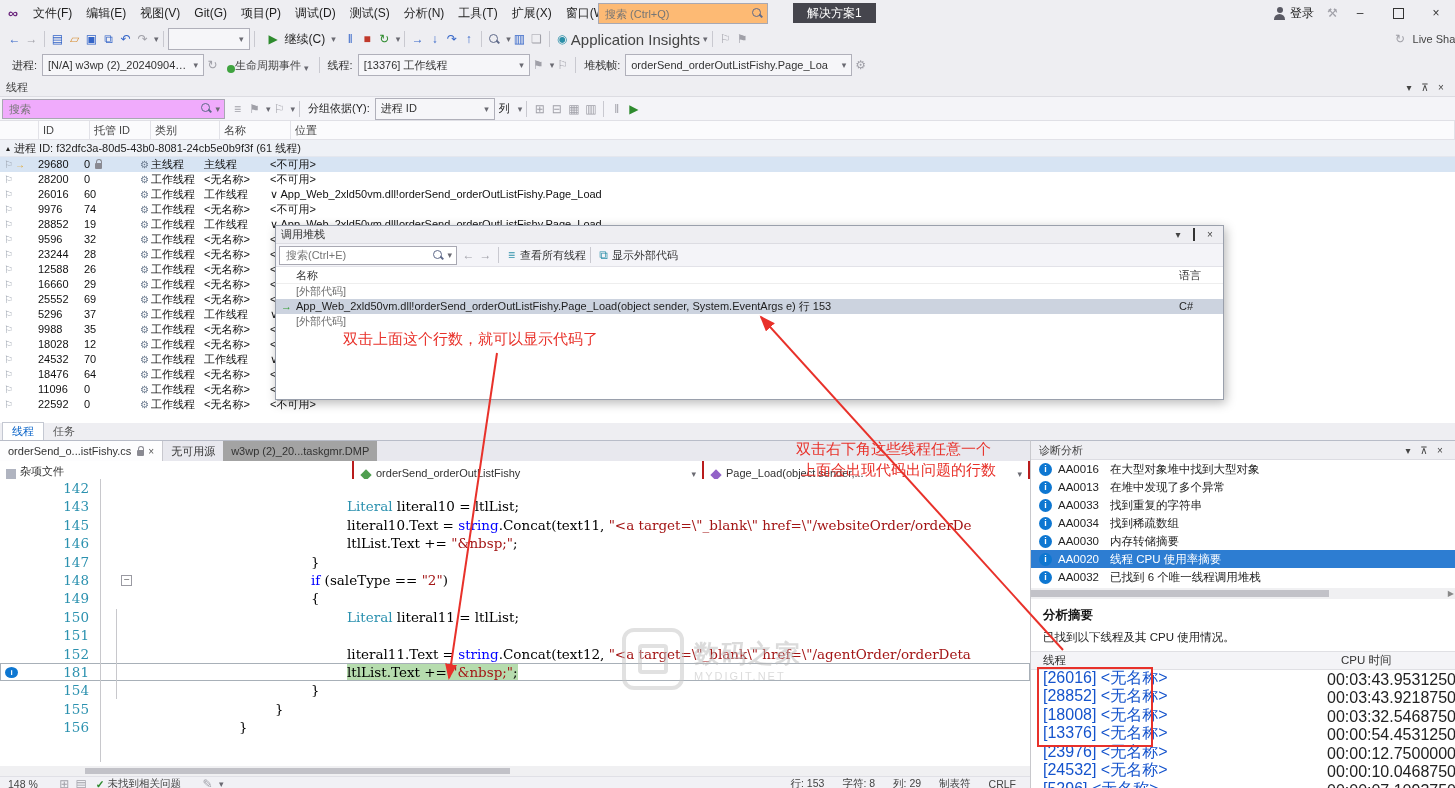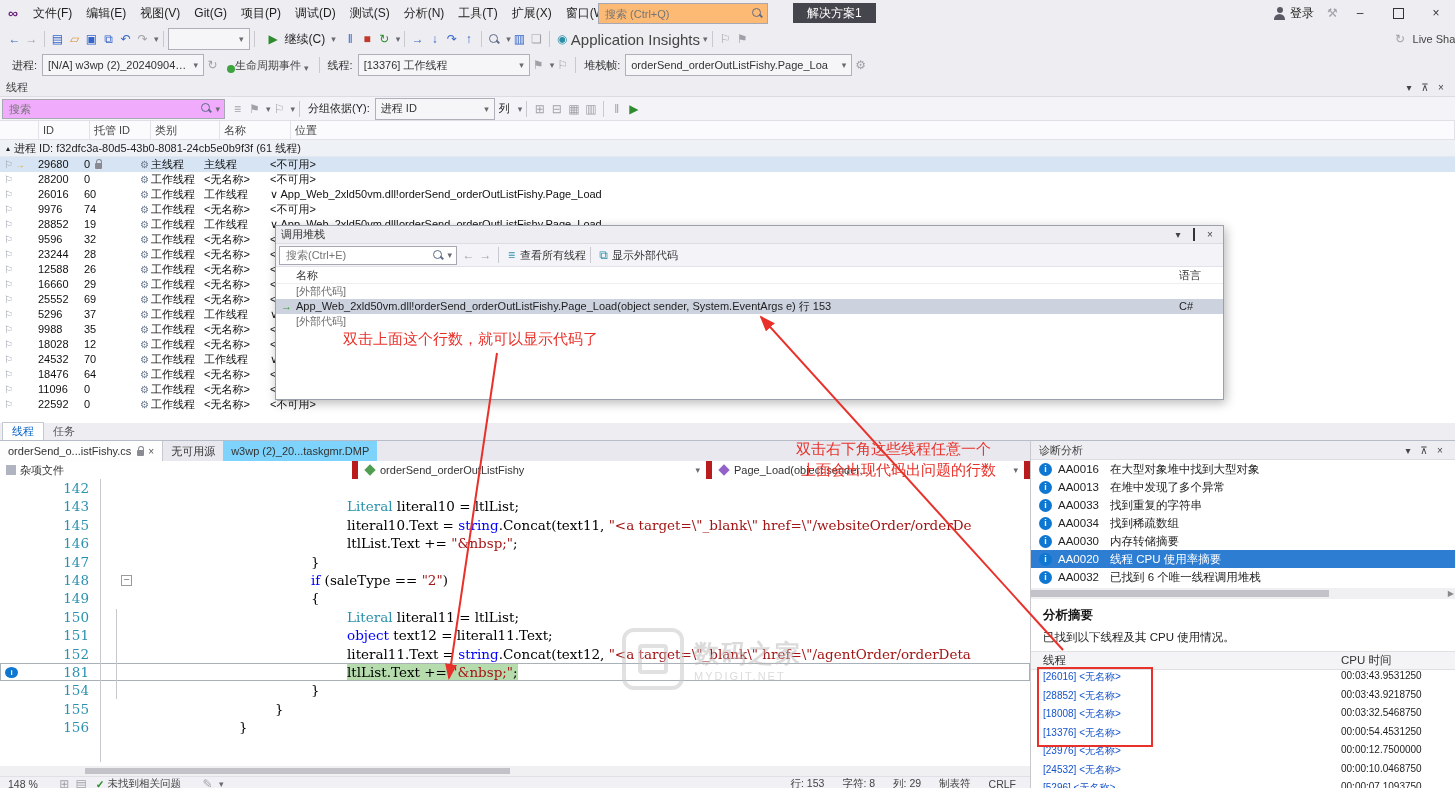--- a/index.html
+++ b/index.html
@@ -76,24 +76,24 @@
   .cs-row .nm{flex:1;padding-left:20px;overflow:hidden;white-space:nowrap;position:relative}
   .cs-row .lg{width:44px}
   .cs-row.ext{color:#707070}
   .cs-row.sel{background:#ccd3df}
   .cs-cur{position:absolute;left:5px;top:0;color:#2f9e2f;font-weight:bold}
   
   .editor{position:absolute;left:0;top:440px;width:1030px;height:348px;background:#fff;border-top:1px solid #b8bcc8}
   .etabs{height:20px;display:flex;background:#e8e8ee;align-items:stretch}
   .etab{display:flex;align-items:center;gap:4px;padding:0 8px;font-size:11px;color:#333}
   .etab.act{background:#fdfdfe;border-right:1px solid #c8c8ce}
-  .etab.dump{background:#7dd3fc}
+  .etab.dump{background:#a3a3a3}
   .etab .x{color:#555;font-size:10px}
   .navbar{height:18px;display:flex;border-bottom:1px solid #d4d4da;background:#fff;font-size:11px;color:#333}
-  .navsec{display:flex;align-items:center;gap:4px;border-right:6px solid #b91c1c;padding:0 6px;overflow:hidden;white-space:nowrap}
+  .navsec{display:flex;align-items:flex-end;gap:4px;border-right:2px solid #b91c1c;padding:0 6px;overflow:hidden;white-space:nowrap}
   .navsec .sp{flex:1}
   .nav1{width:340px}.nav2{width:336px}.nav3{flex:1}
   .ico-proj{width:10px;height:10px;background:#b0b4c0;flex:0 0 10px}
   .ico-class{width:8px;height:8px;background:#4f9e4f;transform:rotate(45deg);flex:0 0 8px;margin:0 2px}
   .ico-member{width:8px;height:8px;background:#9262c8;transform:rotate(45deg);flex:0 0 8px;margin:0 2px}
   .codearea{position:absolute;left:0;top:38px;width:1030px;height:287px;overflow:hidden;background:#fff;font-family:"DejaVu Serif","Liberation Serif",serif;font-size:13.5px}
   .cl{display:flex;height:18.4px;line-height:18.4px;position:relative}
   .cl.cur{box-shadow:inset 0 0 0 1px #a8b0b8}
   .cind{width:36px;flex:0 0 36px;display:flex;align-items:center;padding-left:5px}
   .clnum{width:48px;flex:0 0 48px;text-align:right;color:#2b91af;padding-right:8px}
@@ -118,21 +118,21 @@
   .ditem{height:18px;display:flex;align-items:center;gap:6px;padding-left:8px;font-size:11.5px;color:#222}
   .ditem .code{width:46px;flex:0 0 46px}
   .ditem.sel{background:#2d7dd2;color:#fff}
   .dg-scroll{height:11px;background:#f0f0f2;position:relative;margin-top:2px}
   .dg-thumb{position:absolute;left:0;top:2px;width:298px;height:7px;background:#c2c2c8}
   .dg-arrow{position:absolute;right:2px;top:0;font-size:8px;color:#888;line-height:11px}
   .dg-sum-title{font-weight:bold;font-size:12.5px;color:#111;margin:8px 0 0 12px}
   .dg-sum-text{font-size:11.5px;color:#222;margin:6px 0 4px 12px}
   .dtable-head{display:flex;height:17px;align-items:center;margin-top:6px;background:#f4f4f7;border-top:1px solid #e0e0e4;border-bottom:1px solid #e0e0e4;font-size:11.5px;color:#333;padding-left:12px}
   .dth1{width:298px}.dth2{flex:1}
-  .drow{display:flex;height:18.5px;align-items:flex-start;font-size:10px;padding-left:12px}
+  .drow{display:flex;height:18.5px;align-items:flex-end;font-size:16px;padding-left:12px}
   .dlink{width:298px;color:#1453cc}
   .dtime{color:#222}
   .redbox{position:absolute;left:6px;top:209px;width:112px;height:76px;border:2px solid #e8312a;z-index:5;pointer-events:none}
   
   .wm{position:absolute;left:622px;top:628px;display:flex;align-items:center;gap:10px;opacity:.5;z-index:20;color:#b9b9b9;pointer-events:none}
   .wm-logo{width:54px;height:54px;border:4px solid #c4c4c4;border-radius:12px;display:flex;align-items:center;justify-content:center}
   .wm-logo .inner{width:22px;height:22px;border:4px solid #c4c4c4;border-radius:4px}
   .wm-t1{font-size:25px;font-weight:bold;letter-spacing:2px}
   .wm-t2{font-size:11px;letter-spacing:2px}
   
@@ -623,21 +623,20 @@
         <div class="cl">
           <span class="cind"></span>
           <span class="clnum">150</span>
           <span class="cmargin"></span>
           <span class="ctext" style="padding-left: 216px;"><span class="tok-type">Literal</span><span class="tok-plain"> literal11 = ltlList;</span></span>
         </div>
         <div class="cl">
           <span class="cind"></span>
           <span class="clnum">151</span>
           <span class="cmargin"></span>
-          <span class="ctext" style="padding-left: 216px;"><span class="tok-kw">object</span><span class="tok-plain"> text12 = literal11.Text;</span></span>
         </div>
         <div class="cl">
           <span class="cind"></span>
           <span class="clnum">152</span>
           <span class="cmargin"></span>
           <span class="ctext" style="padding-left: 216px;"><span class="tok-plain">literal11.Text = </span><span class="tok-kw">string</span><span class="tok-plain">.Concat(text12, </span><span class="tok-str">"&lt;a target=\"_blank\" href=\"/agentOrder/orderDeta</span></span>
         </div>
         <div class="cl cur">
           <span class="cind">
             <span class="iinfo small">i</span>

